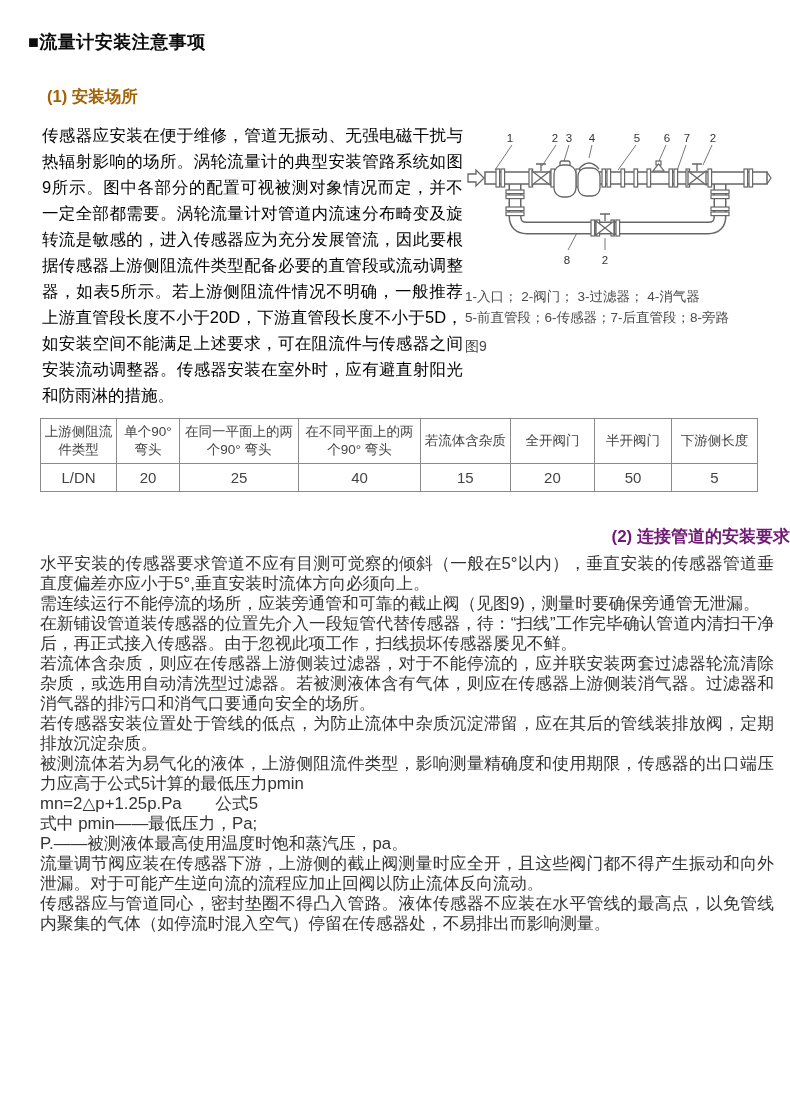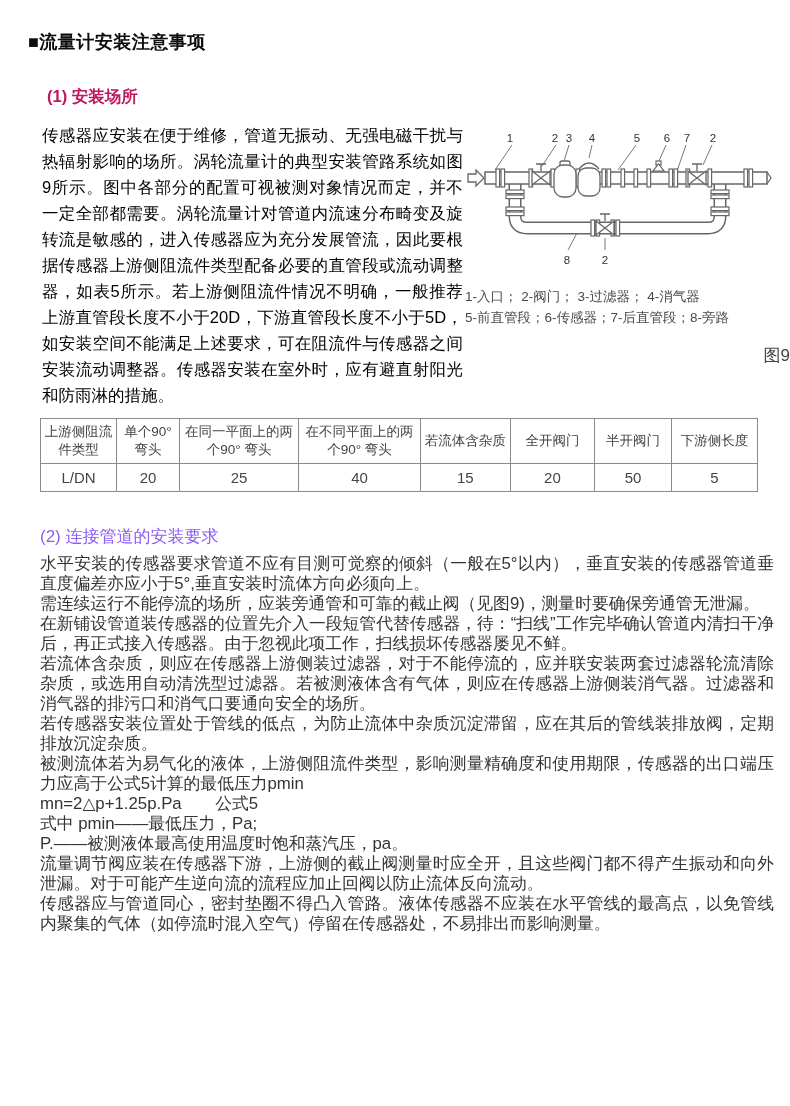--- a/index.html
+++ b/index.html
@@ -17,21 +17,21 @@
     margin: 30px 0 0 28px;
     font-size: 18px;
     font-weight: 700;
     color: #0d0d0d;
     letter-spacing: 0.5px;
   }
   .sec-heading1 {
     margin: 32px 0 0 47px;
     font-size: 16.5px;
     font-weight: 700;
-    color: #be185d;
+    color: #a16207;
   }
   .row1 {
     display: flex;
     margin: 14px 0 0 42px;
   }
   .col-text {
     width: 422px;
     font-size: 16.5px;
     line-height: 26px;
     text-align: justify;
@@ -45,24 +45,24 @@
     overflow: hidden;
   }
   .fig-caption {
     font-size: 13.5px;
     line-height: 21px;
     color: #4a4a4a;
     margin-top: 2px;
     white-space: nowrap;
   }
   .fig-title {
-    text-align: right;
-    font-size: 17px;
+    text-align: left;
+    font-size: 14px;
     color: #444444;
-    margin-top: 16px;
+    margin-top: 10px;
   }
   .spec-table {
     width: 718px;
     margin: 10px 0 0 40px;
     border-collapse: collapse;
     table-layout: fixed;
   }
   .spec-table th, .spec-table td {
     border: 1px solid #8a8a8a;
     text-align: center;
@@ -77,22 +77,23 @@
     height: 42px;
   }
   .spec-table td {
     font-size: 15px;
     height: 28px;
     padding: 2px;
   }
   .sec-heading2 {
     margin: 33px 0 0 40px;
     font-size: 17px;
-    font-weight: 400;
-    color: #8b5cf6;
+    font-weight: 700;
+    color: #701a75;
+    text-align: right;
   }
   .body2 {
     width: 734px;
     margin: 6px 0 0 40px;
   }
   .body2 p {
     margin: 0;
     font-size: 16.8px;
     line-height: 20px;
     text-align: justify;

